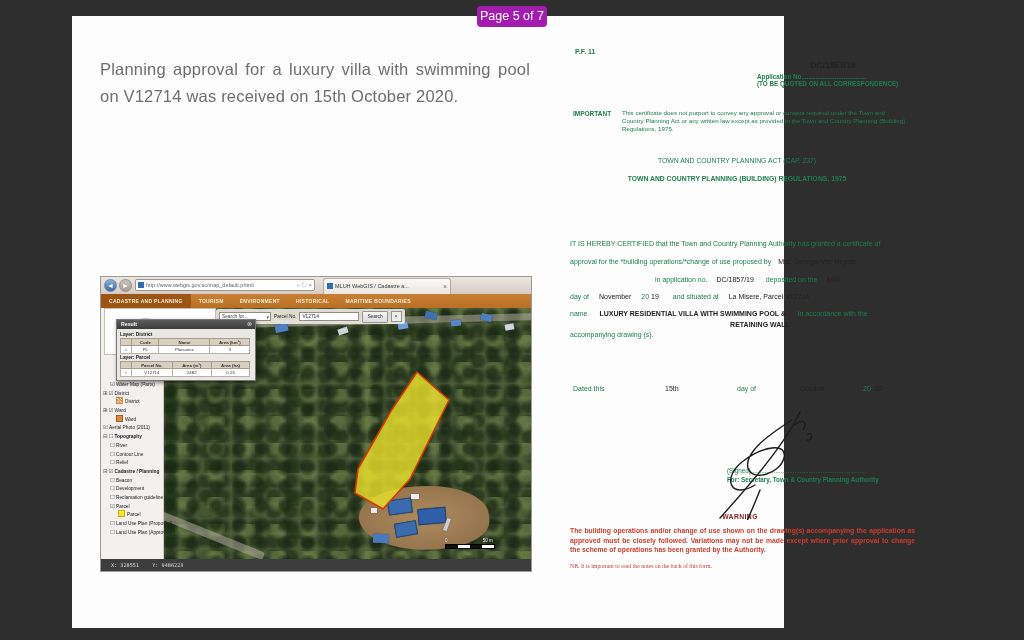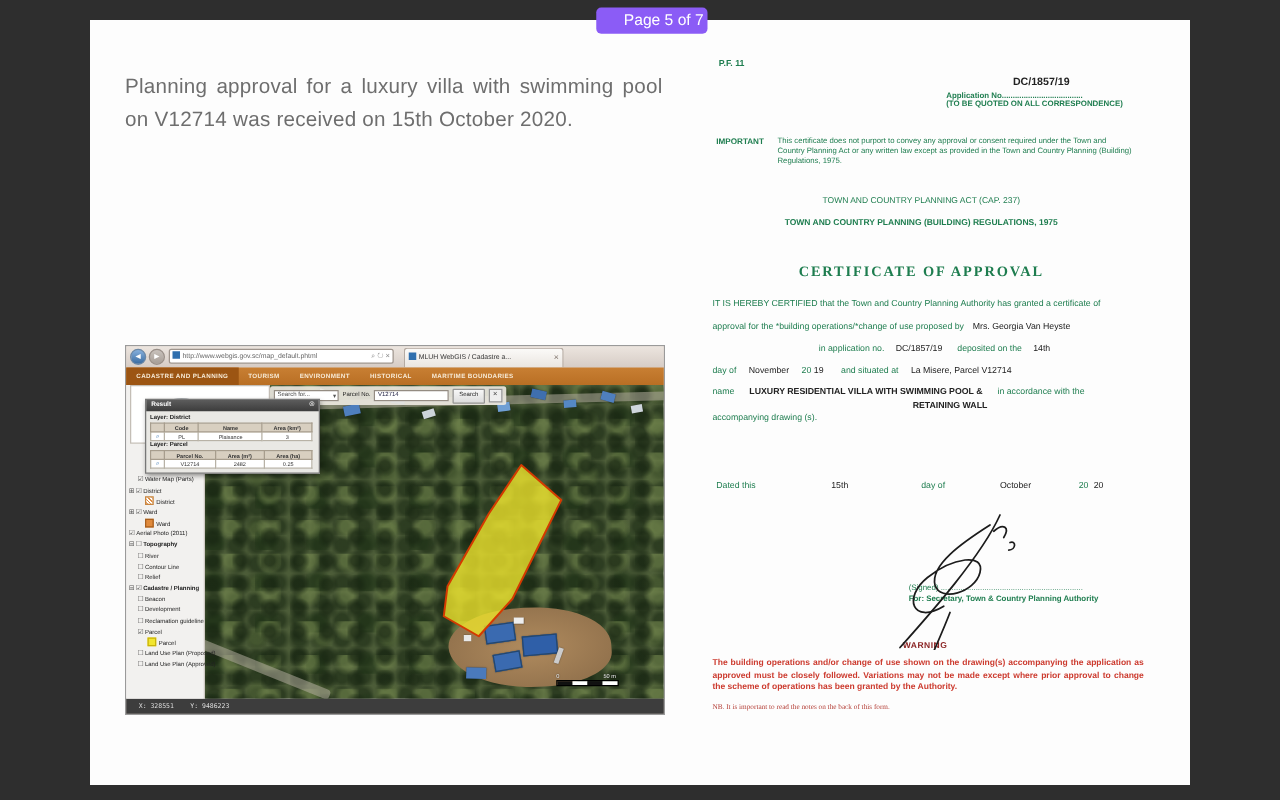--- a/index.html
+++ b/index.html
@@ -1,21 +1,21 @@
 <!DOCTYPE html>
 <html><head>
 <meta charset="utf-8">
 <style>
   html,body{margin:0;padding:0;background:#2e2e2e;}
   #stage{position:relative;width:1024px;height:640px;background:#2e2e2e;overflow:hidden;
          font-family:"Liberation Sans",sans-serif;}
   
-  .page{position:absolute;left:72px;top:16px;width:880px;height:612px;background:#fdfdfd;}
-  .page-badge{position:absolute;left:477px;top:6px;width:70px;height:21px;background:#8b5cf6;
-              border-radius:4px;color:#fff;font-size:12.5px;line-height:21px;text-align:center;z-index:50;padding-left:19px;}
+  .page{position:absolute;left:72px;top:16px;width:712px;height:612px;background:#fdfdfd;}
+  .page-badge{position:absolute;left:477px;top:6px;width:70px;height:21px;background:#a21caf;
+              border-radius:4px;color:#fff;font-size:12.5px;line-height:21px;text-align:center;z-index:50;}
   .slide-text{position:absolute;left:28px;top:40px;width:430px;color:#6e6e6e;font-size:16.5px;
               line-height:27px;letter-spacing:.2px;}
   .slide-text p{margin:0;text-align:justify;}
   .slide-text p + p{margin-top:27px;}
   
   .gis{position:absolute;left:28px;top:260px;width:430px;height:294px;border:1px solid #9a9a9a;
        background:#ddd3cc;font-family:"Liberation Sans",sans-serif;}
   .chrome{position:absolute;left:0;top:0;width:100%;height:17px;
           background:linear-gradient(#ece5df,#d6ccc5);}
   .navbtn{position:absolute;top:2px;width:13px;height:13px;border-radius:50%;
@@ -281,21 +281,20 @@
         <div class="b" style="font-size:6.3px;margin-top:3px">Application No.....................................</div>
         <div class="b" style="font-size:6.3px">(TO BE QUOTED ON ALL CORRESPONDENCE)</div>
       </div>
 
       <div class="c-abs b" style="left:13px;top:80px">IMPORTANT</div>
       <div class="c-block" style="left:62px;top:79px;width:285px;font-size:6.2px;line-height:8px;white-space:normal">This certificate does not purport to convey any approval or consent required under the Town and Country Planning Act or any written law except as provided in the Town and Country Planning (Building) Regulations, 1975.</div>
 
       <div class="c-block" style="left:0;top:127px;width:354px;text-align:center;font-size:6.8px">TOWN AND COUNTRY PLANNING ACT (CAP. 237)</div>
       <div class="c-block b" style="left:0;top:145px;width:354px;text-align:center;font-size:6.8px">TOWN AND COUNTRY PLANNING (BUILDING) REGULATIONS, 1975</div>
 
-      <div class="c-block title" style="left:0;top:182px;width:354px;text-align:center">CERTIFICATE OF APPROVAL</div>
 
       <div class="c-abs" style="left:10px;top:210px;font-size:7px">IT IS HEREBY CERTIFIED that the Town and Country Planning Authority has granted a certificate of</div>
       <div class="c-abs" style="left:10px;top:228px;font-size:7px">
         <span class="g">approval for the *building operations/*change of use proposed by</span>
         <span class="k" style="margin-left:5px">Mrs. Georgia Van Heyste</span>
       </div>
       <div class="c-abs" style="left:95px;top:246px;font-size:7px">
         <span class="g">in application no.</span>
         <span class="k" style="margin-left:7px">DC/1857/19</span>
         <span class="g" style="margin-left:10px">deposited on the</span>

